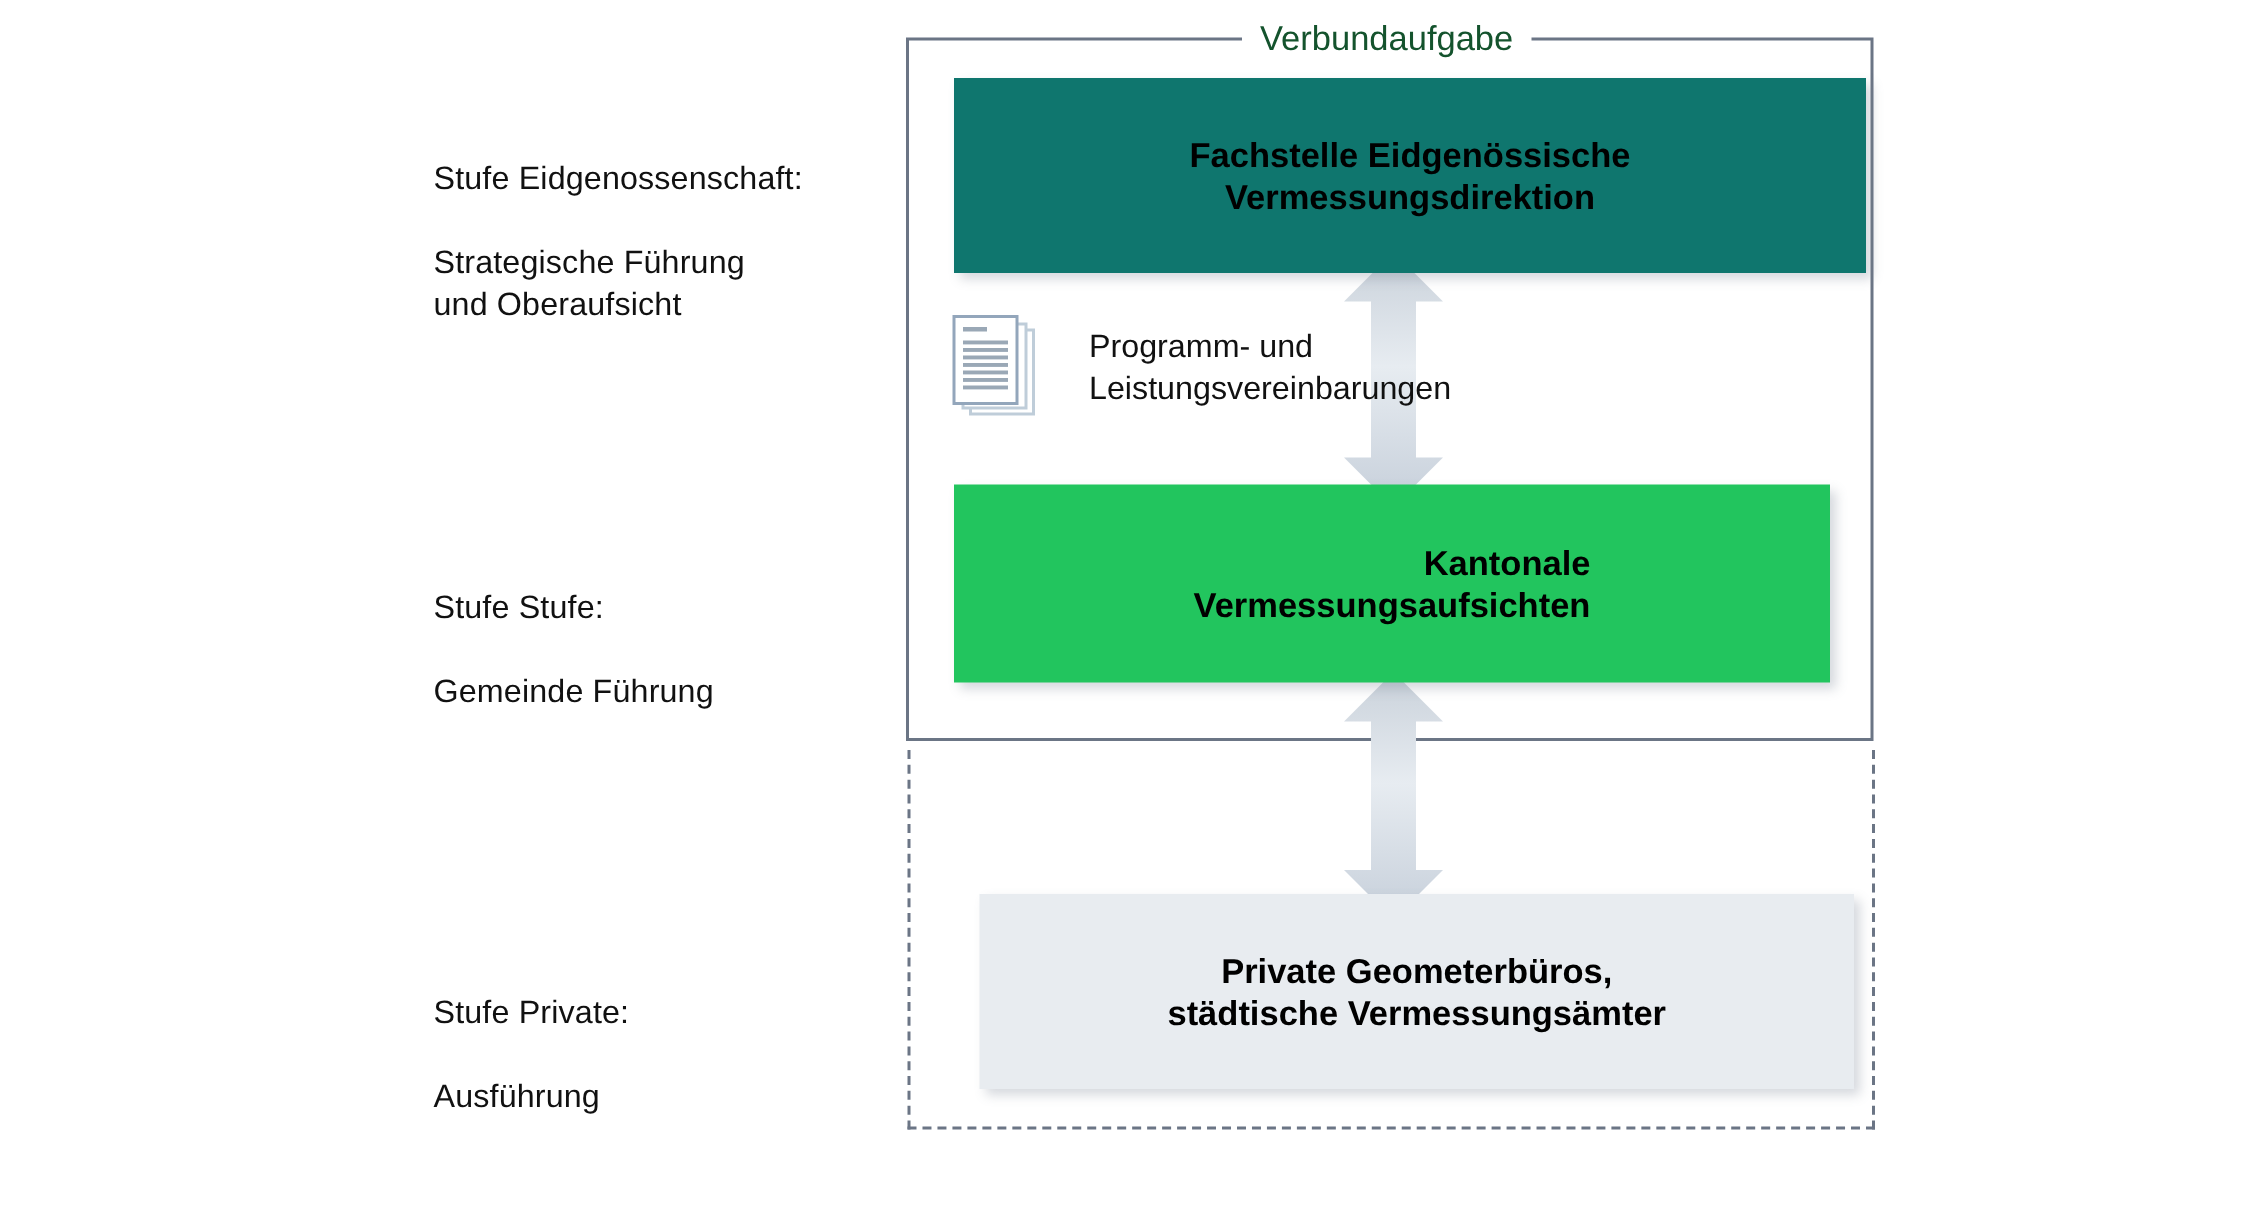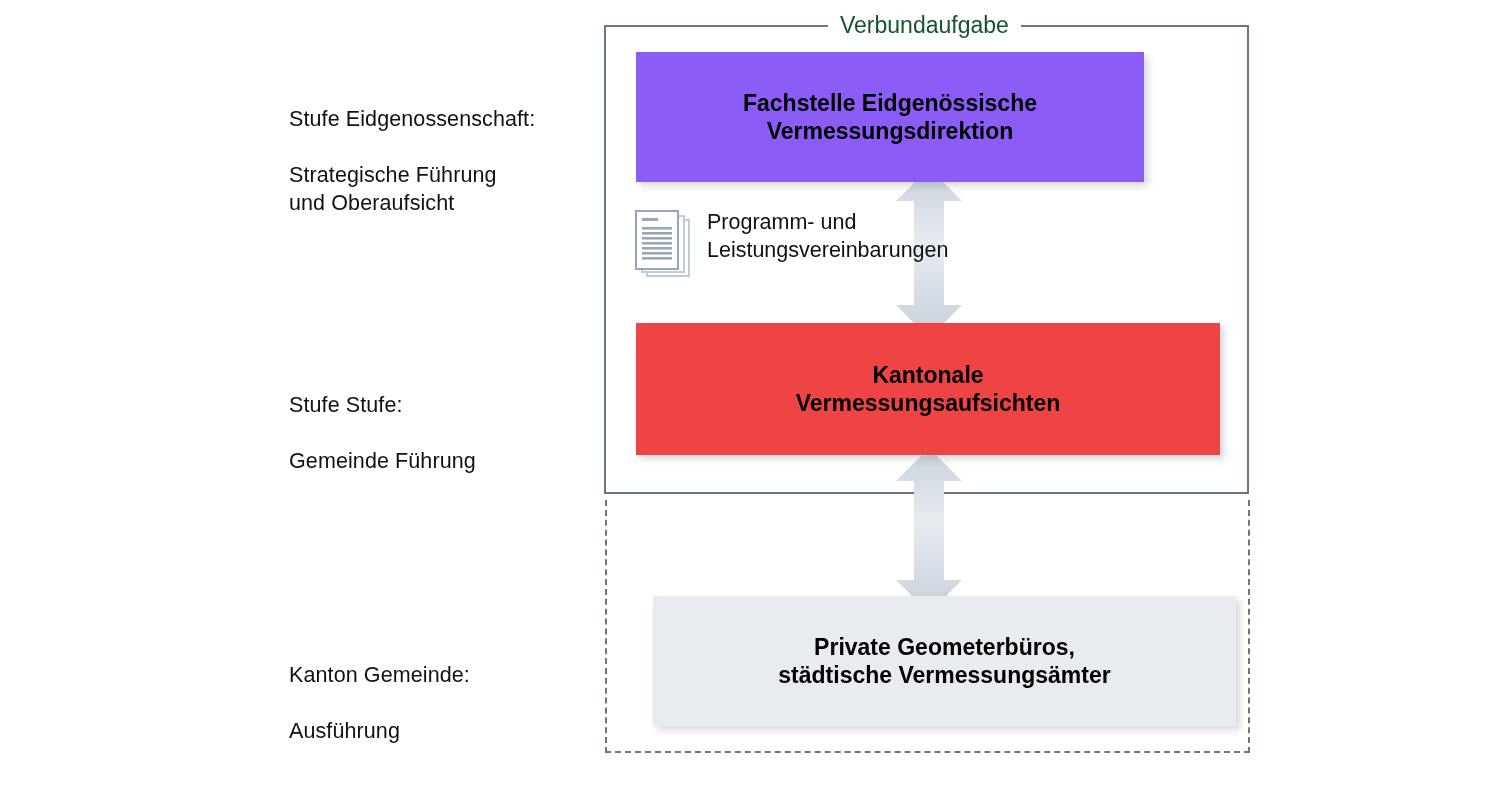--- a/index.html
+++ b/index.html
@@ -92,27 +92,28 @@
     color: #000000;
     font-weight: 700;
     font-size: 23px;
     line-height: 28px;
     white-space: pre-line;
     box-shadow: 4px 4px 7px rgba(120,130,145,0.30);
     z-index: 3;
   }
   #box-bund {
     left: 636px; top: 52px;
-    width: 508px; height: 130px;
-    background: #8b5cf6;
+    width: 608px; height: 130px;
+    background: #0f766e;
   }
   #box-kanton {
     left: 636px; top: 323px;
     width: 584px; height: 132px;
-    background: #ef4444;
+    background: #22c55e;
+    text-align: right;
   }
   #box-gemeinde {
     left: 637px; top: 596px;
     width: 583px; height: 130px;
     background: #e8ecf0;
     margin-left: 16px;
   }
   .node-box .box-text { display: block; }
 
   
@@ -120,22 +121,23 @@
     position: absolute;
     z-index: 2;
   }
   #arrow-top    { left: 896px; top: 168px; width: 66px; height: 170px; }
   #arrow-bottom { left: 896px; top: 448px; width: 66px; height: 165px; }
 
   
   .doc-row {
     position: absolute;
     display: flex;
-    align-items: flex-start;
+    align-items: center;
     z-index: 4;
+    gap: 19px;
   }
   #doc-row-1 { left: 633px; top: 208px; }
   #doc-row-2 { left: 633px; top: 505px; }
 
   .doc-icon {
     position: relative;
     width: 60px;
     height: 74px;
     flex: 0 0 auto;
   }
@@ -158,21 +160,21 @@
     <span class="lvl-bottom">Strategische Führung
 und Oberaufsicht</span>
   </div>
 
   <div class="level-label" id="label-kanton">
     <span class="lvl-top">Stufe Stufe:</span>
     <span class="lvl-bottom">Gemeinde Führung</span>
   </div>
 
   <div class="level-label" id="label-gemein">
-    <span class="lvl-top">Kanton Gemeinde:</span>
+    <span class="lvl-top">Stufe Private:</span>
     <span class="lvl-bottom">Ausführung</span>
   </div>
 
   <div id="solid-container"></div>
   <div id="container-title">Verbundaufgabe</div>
 
   <div id="dashed-container"></div>
 
   <svg class="arrow" id="arrow-top" viewBox="0 0 66 170" preserveAspectRatio="none">
     <defs>

